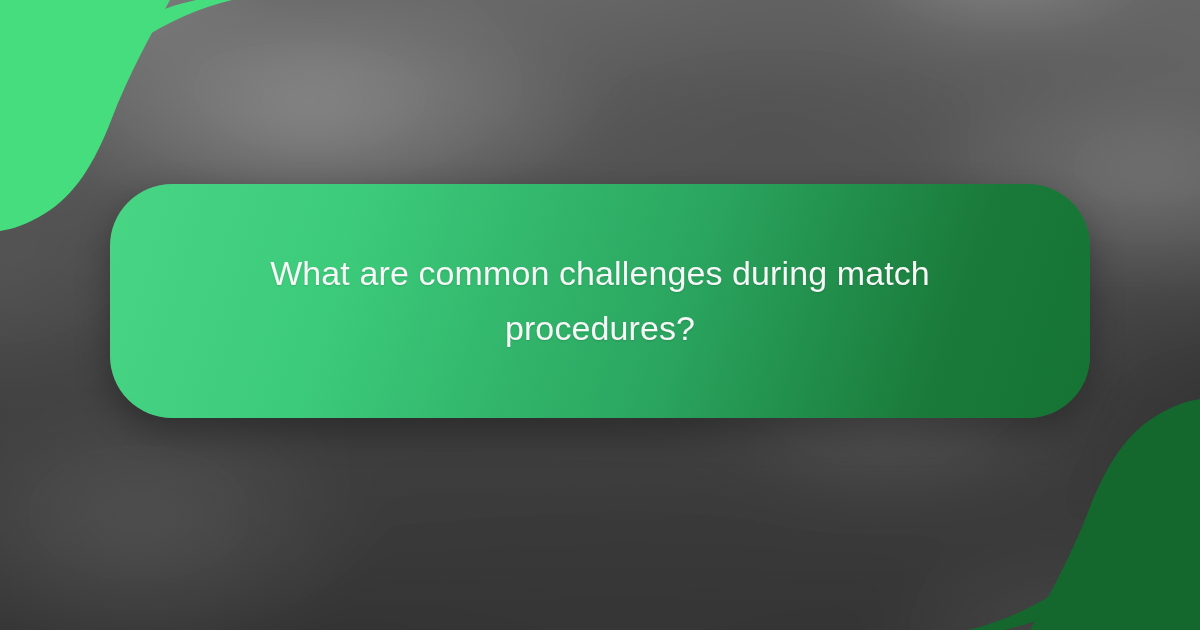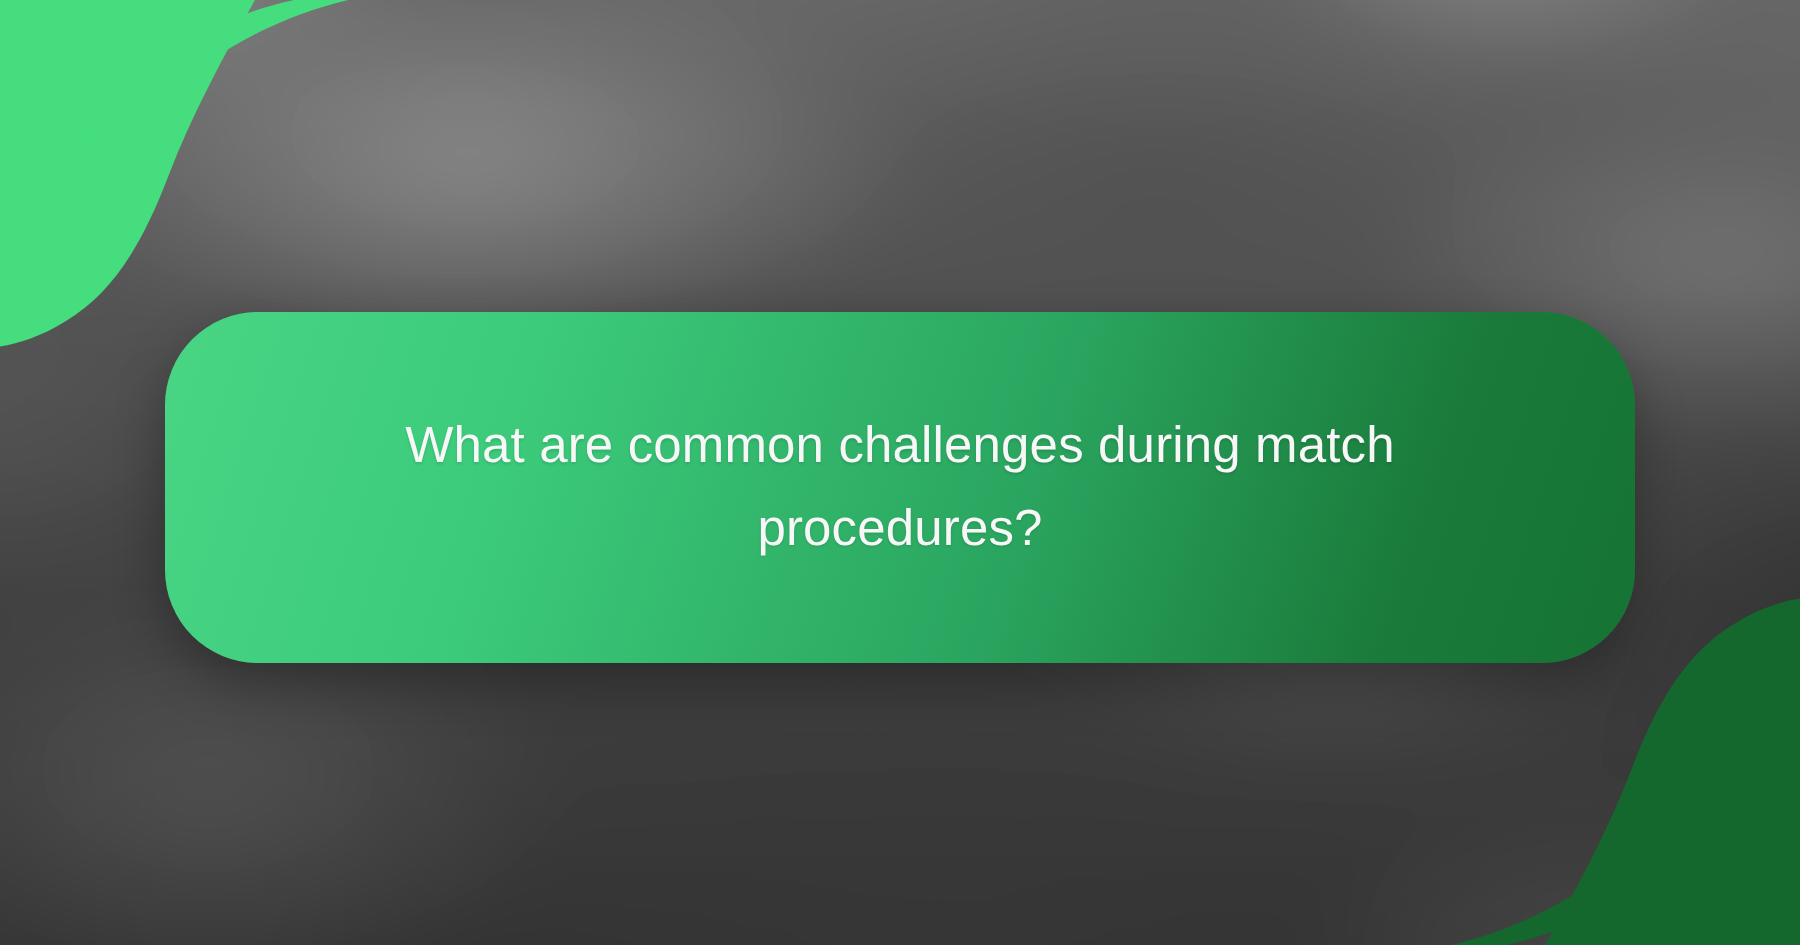--- a/index.html
+++ b/index.html
@@ -71,21 +71,21 @@
     position: absolute;
     inset: 0;
     pointer-events: none;
   }
   .deco svg { display: block; width: 1200px; height: 630px; }
 
   
   .card {
     position: absolute;
     left: 110px;
-    top: 208px;
+    top: 184px;
     width: 980px;
     height: 234px;
     border-radius: 62px;
     background: linear-gradient(108deg, #48d685 0%, #3ccb7b 24%, #2aa55f 58%, #1a7a3a 84%, #157434 100%);
     box-shadow: 0 14px 34px rgba(0,0,0,.30);
     display: flex;
     align-items: center;
     justify-content: center;
     padding: 0 108px;
   }

